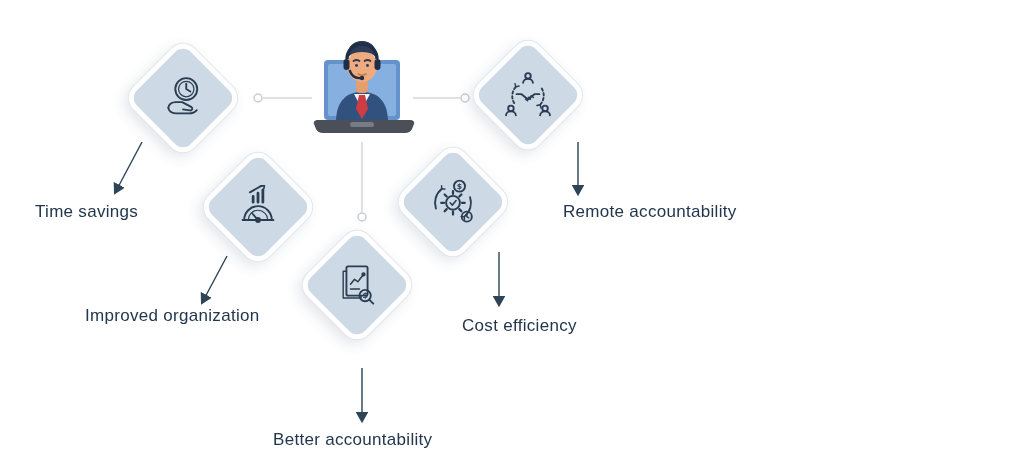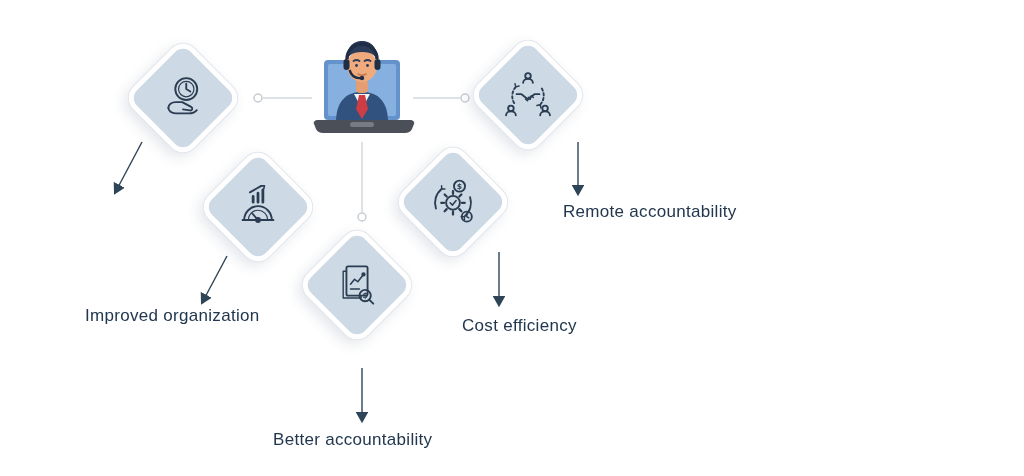--- a/index.html
+++ b/index.html
@@ -242,18 +242,19 @@
           <path d="M24 37 h11" stroke-width="1.9"></path>
 
           <circle cx="42" cy="45" r="7"></circle>
           <path d="M47 50 l5 5"></path>
         </g>
         <text class="icon-text" x="42" y="48.5" font-size="9.5" text-anchor="middle">$</text>
       </svg>
     </div>
   </div>
 
+  <div class="label" style="left:35px;  top:202px">Time savings</div>
   <div class="label" style="left:563px; top:202px">Remote accountability</div>
   <div class="label" style="left:85px;  top:306px">Improved organization</div>
   <div class="label" style="left:273px; top:430px">Better accountability</div>
   <div class="label" style="left:462px; top:316px">Cost efficiency</div>
 
 </div>
 
 </body></html>

